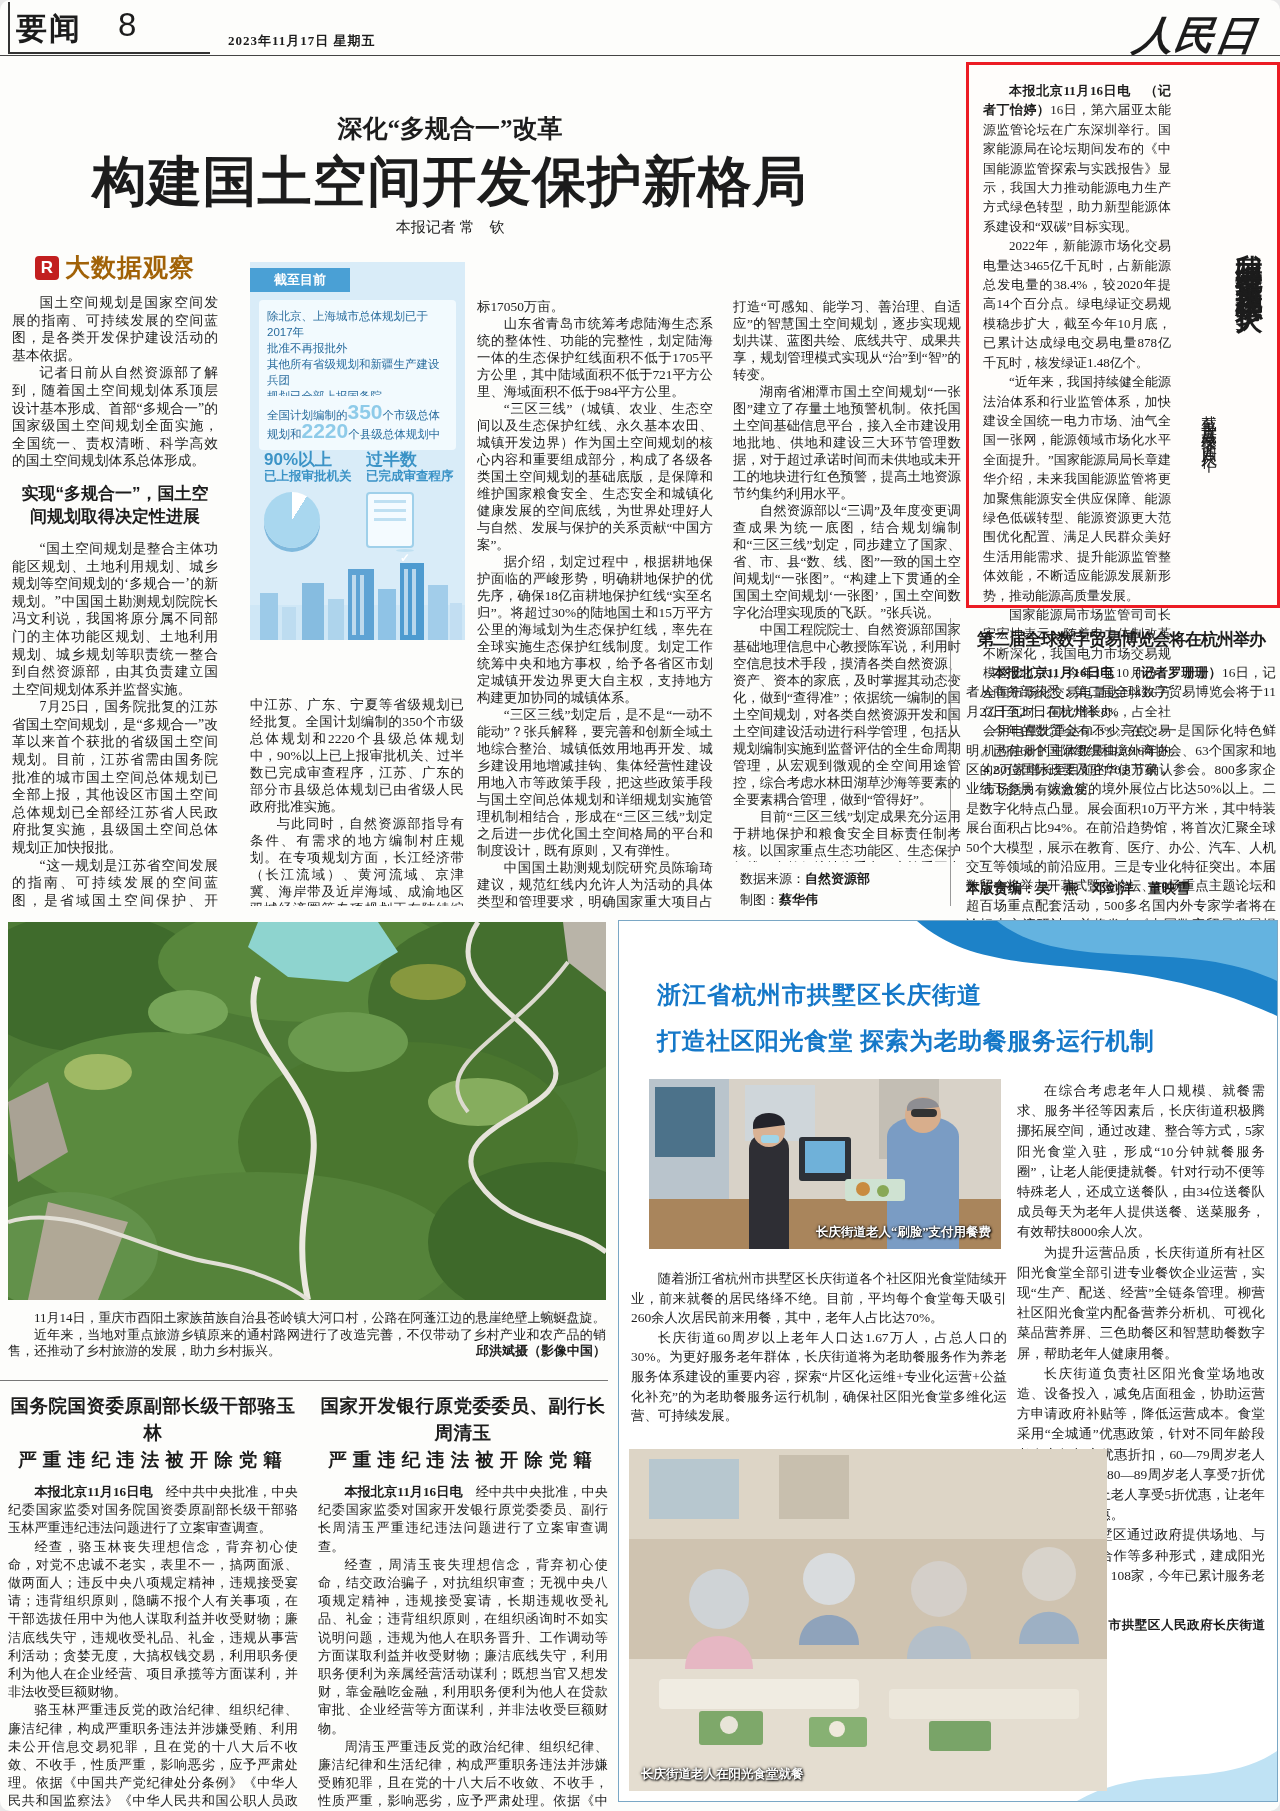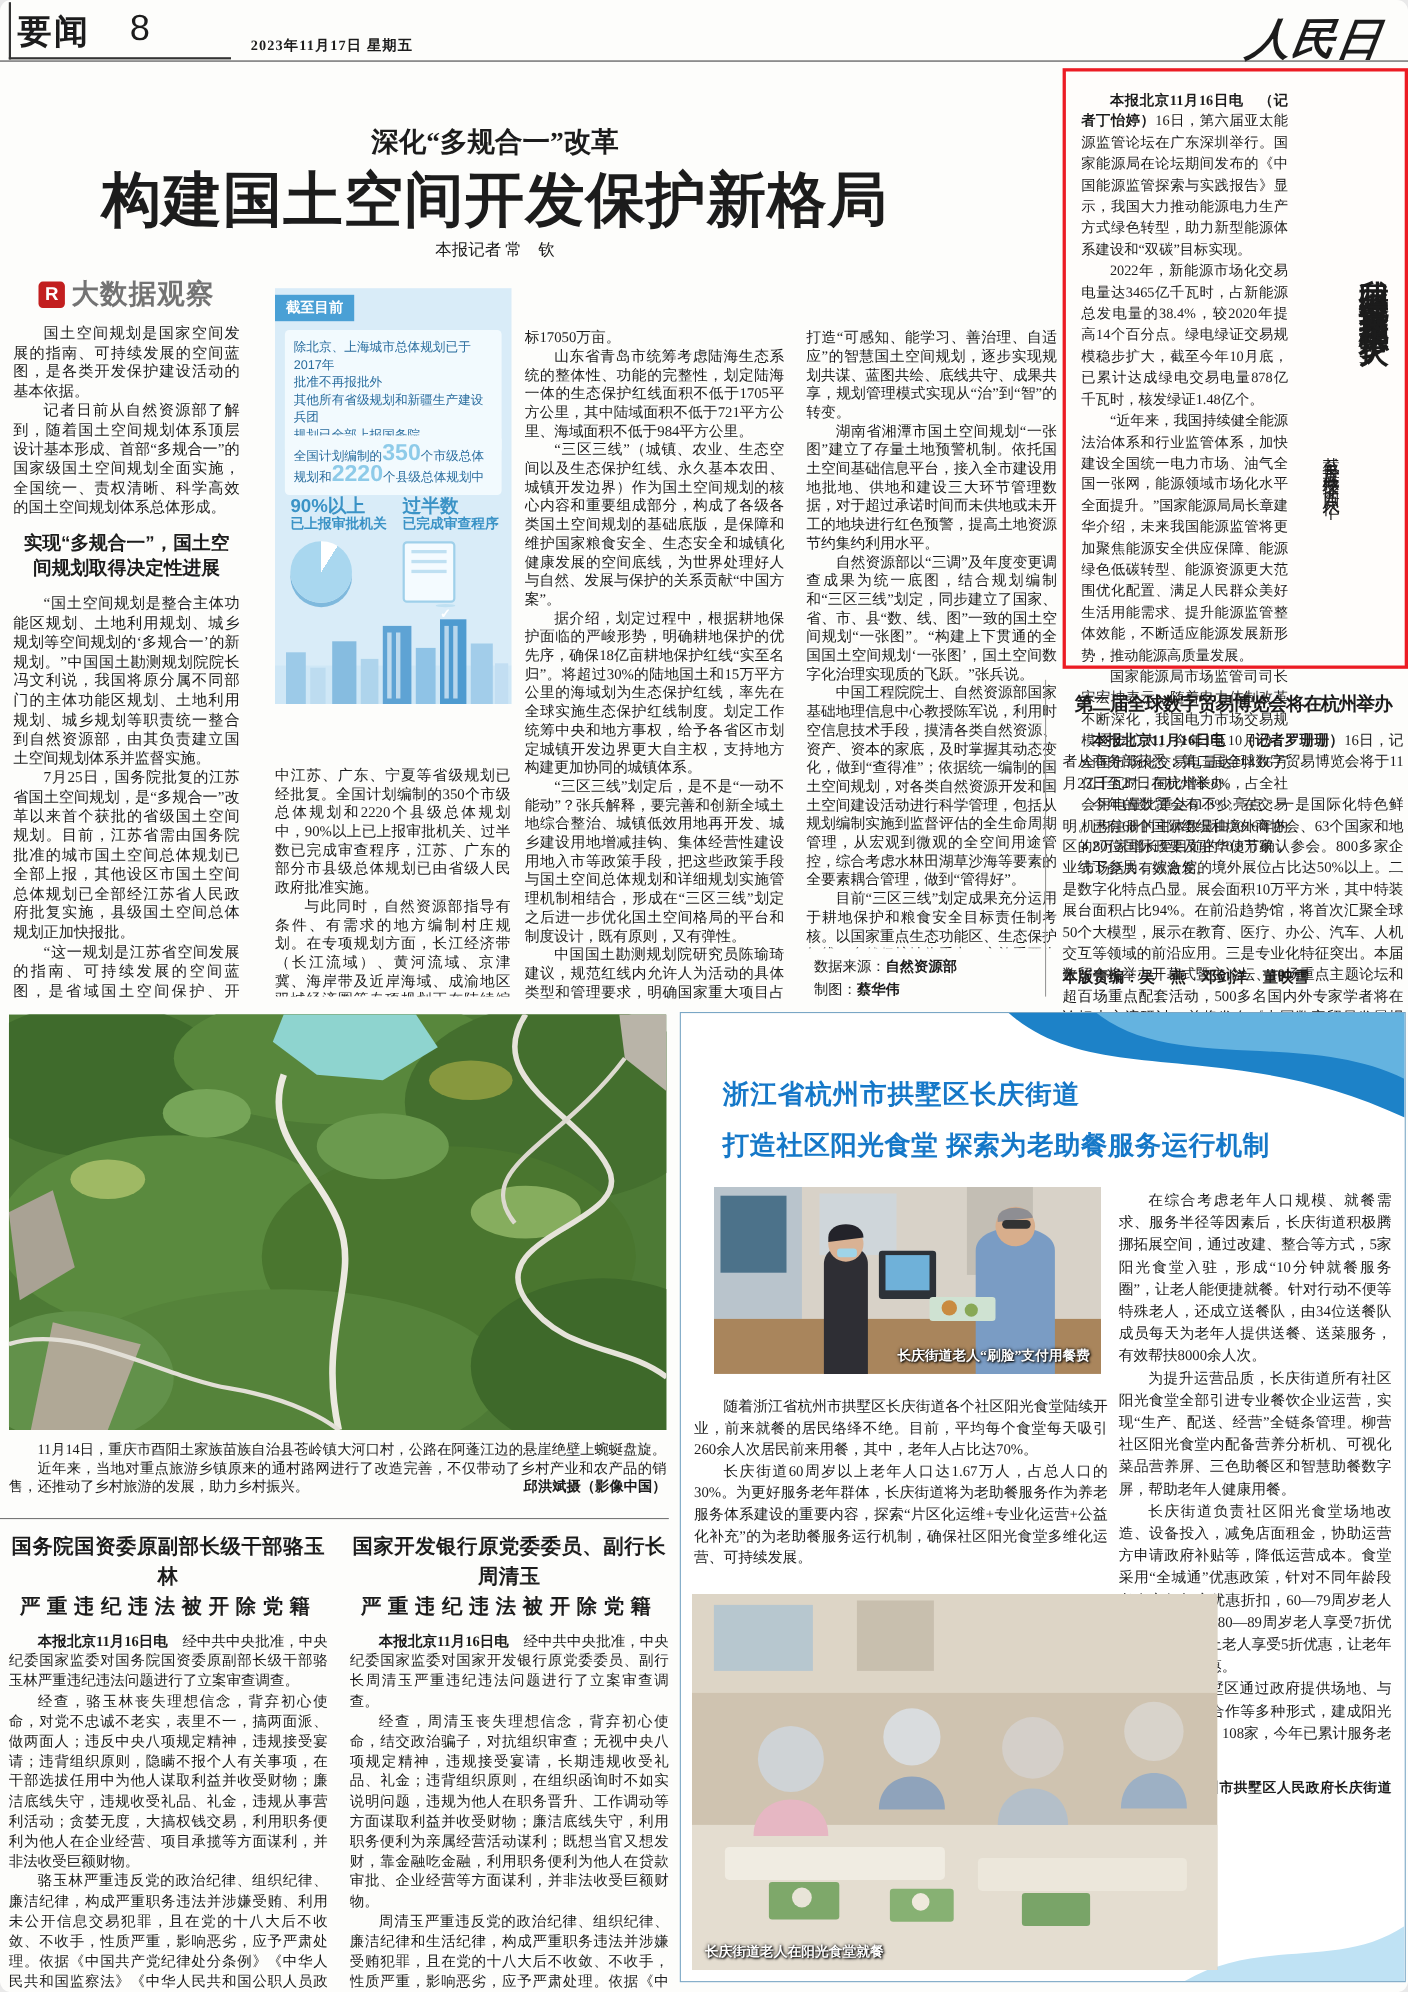--- a/index.html
+++ b/index.html
@@ -18,33 +18,33 @@
   
   .kicker{position:absolute;left:60px;top:112px;width:780px;text-align:center;font-size:25px;font-weight:bold;}
   .main-title{position:absolute;left:50px;top:146px;width:800px;text-align:center;
               font-family:"Liberation Sans",sans-serif;font-weight:bold;font-size:54px;letter-spacing:1px;}
   .byline{position:absolute;left:60px;top:218px;width:780px;text-align:center;font-size:15px;}
   .colblk{position:absolute;font-size:13.4px;line-height:17px;overflow:hidden;}
   .leftcol{left:12px;top:252px;width:206px;height:655px;font-size:13.8px;line-height:17.6px;}
   .bd-label{display:flex;align-items:center;justify-content:center;gap:6px;margin:4px 0 14px 0;}
   .bd-r{display:inline-block;width:24px;height:24px;background:#c21f1f;color:#fff;font-family:"Liberation Sans",sans-serif;
         font-weight:bold;font-size:17px;text-align:center;line-height:24px;border-radius:4px;}
-  .bd-t{color:#737373;font-family:"Liberation Sans",sans-serif;font-weight:bold;font-size:25px;letter-spacing:1px;}
+  .bd-t{color:#a16207;font-family:"Liberation Sans",sans-serif;font-weight:bold;font-size:25px;letter-spacing:1px;}
   .subhead{font-family:"Liberation Sans",sans-serif;font-weight:bold;font-size:17px;line-height:23px;
            text-align:center;margin:12px 6px;}
   .colA{left:250px;top:648px;width:214px;height:258px;}
   .colB{left:477px;top:250px;width:236px;height:658px;}
   .colC{left:733px;top:250px;width:228px;height:612px;}
   .src-lines{position:absolute;left:740px;top:868px;font-size:13px;line-height:21px;}
   .src-lines .lbl{font-weight:normal}.src-lines .val{font-weight:bold}
   .vrule{position:absolute;left:950px;top:618px;width:0;height:288px;border-left:1px solid #999;}
   
   .info{position:absolute;left:250px;top:262px;width:215px;height:378px;background:#d9ecf8;}
   .info-tab{position:absolute;left:0;top:6px;background:#4aa0d5;color:#fff;font-family:"Liberation Sans",sans-serif;
-            font-weight:bold;font-size:13px;padding:3px 10px;}
+            font-weight:bold;font-size:13px;padding:3px 24px;}
   .info-card{position:absolute;left:9px;background:#f2fafe;border-radius:4px;color:#2a6d9e;
              font-family:"Liberation Sans",sans-serif;font-size:11.5px;line-height:16px;padding:8px;width:181px;}
   .info-num{color:#8ecbe9;font-size:21px;font-weight:bold;line-height:16px;}
   .stat{position:absolute;width:95px;color:#3b93c6;font-family:"Liberation Sans",sans-serif;font-weight:bold;font-size:12.5px;line-height:16px;}
   .stat .big{font-size:17px;}
   .pie{width:56px;height:56px;border-radius:50%;margin-top:8px;
        background:conic-gradient(#ffffff 0 32deg,#a9d7ef 32deg 360deg);box-shadow:0 4px 0 #7fb9dd;}
   .doc-ic{width:44px;height:52px;background:#f4fbff;border:2px solid #9fd0ea;border-radius:4px;margin-top:8px;position:relative;}
   .doc-ic i{display:block;height:3px;background:#bfe0f2;margin:6px 6px 0 6px;}
   .doc-chk{position:absolute;right:-8px;bottom:-6px;width:18px;height:18px;border-radius:50%;background:#69c08c;color:#fff;

